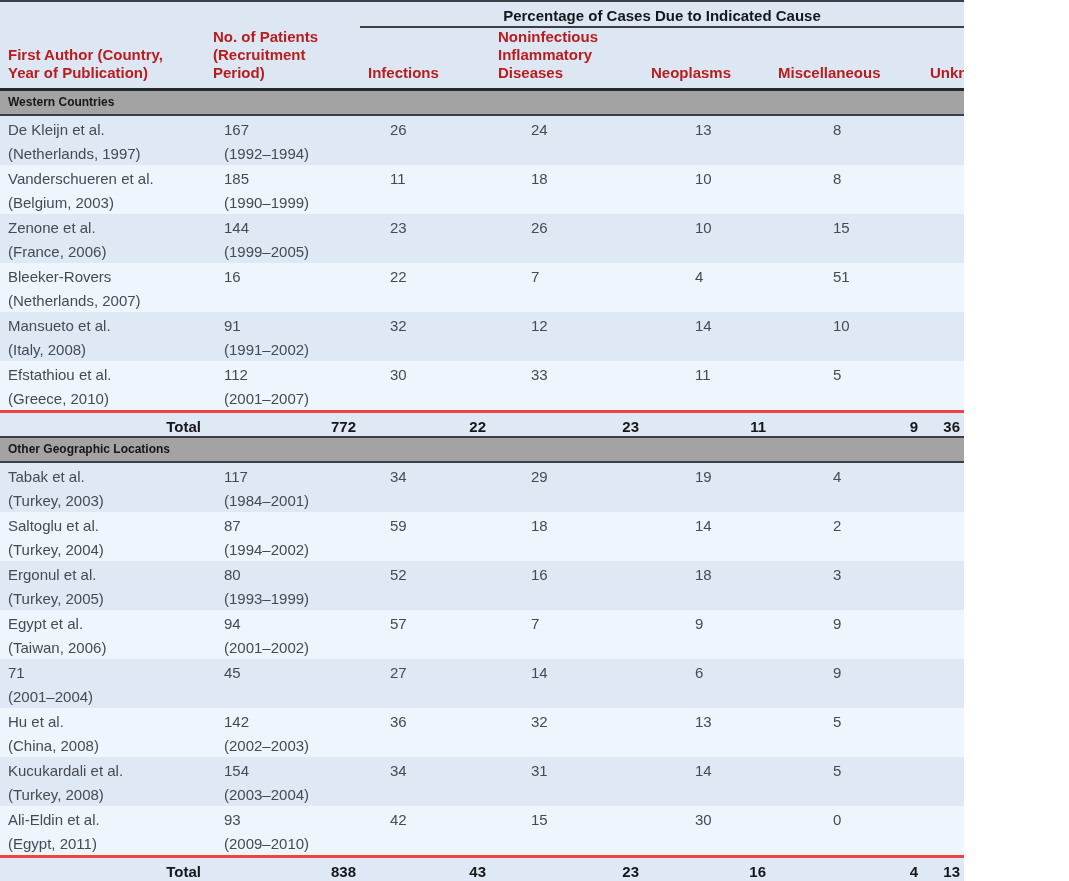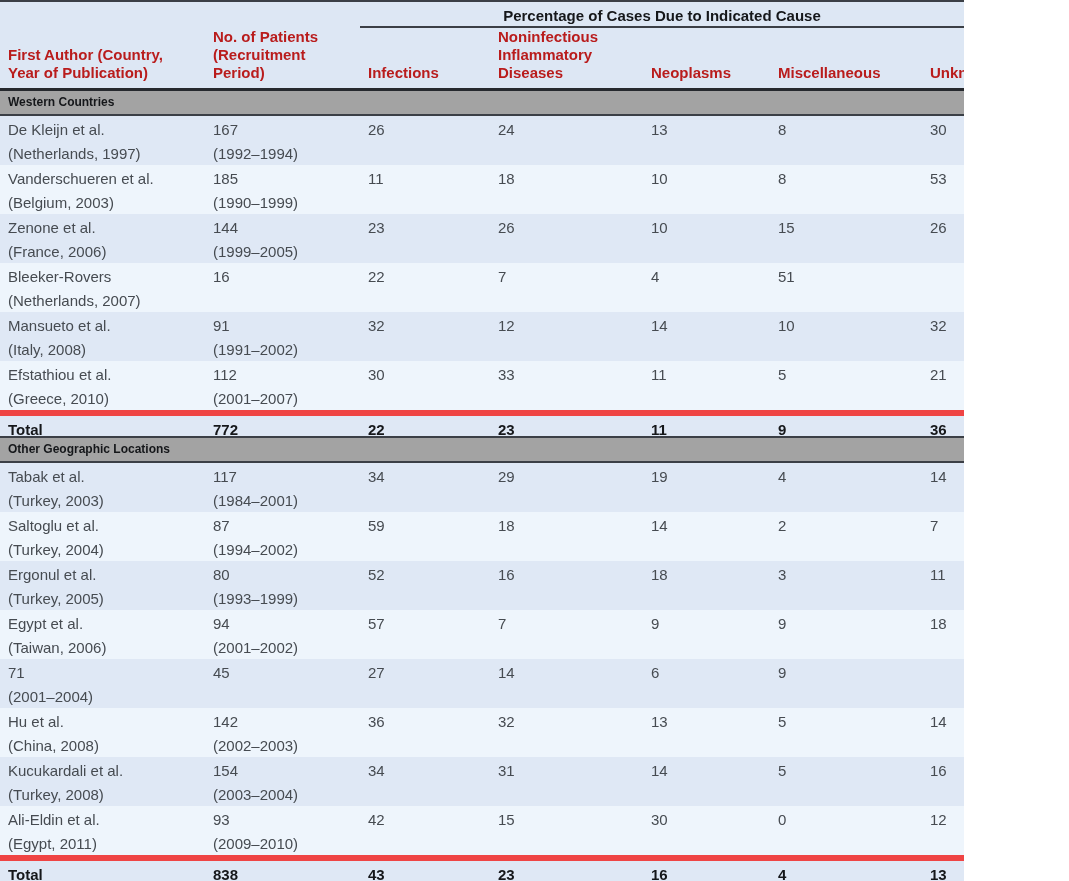--- a/index.html
+++ b/index.html
@@ -51,34 +51,35 @@
   
   .section-header {
     height: 25px;
     background: #a3a3a3;
     border-bottom: 2px solid #3b3f46;
     font-weight: bold;
     font-size: 12px;
     color: #15171a;
     padding: 4px 0 0 8px;
   }
-  .data-row { height: 49px; }
+  .data-row { height: 49px; gap: 11px; }
   .data-row.dark  { background: #dfe8f5; }
   .data-row.light { background: #eef5fc; }
   .data-row .cell {
     font-size: 15px;
     color: #464b51;
     line-height: 24px;
     padding: 2px 4px 0 8px;
   }
   .total-row {
     height: 28px;
     background: #dfe8f5;
-    border-top: 6px solid #ef4444;
+    border-top: 3px solid #ef4444;
     font-weight: bold;
+    text-align: right;
   }
   .total-row.mid { border-bottom: 2px solid #3b3f46; height: 28px; }
   .total-row .cell {
     font-size: 15px;
     color: #15171a;
     padding: 5px 4px 0 8px;
   }
 </style>
 </head>
 <body>

